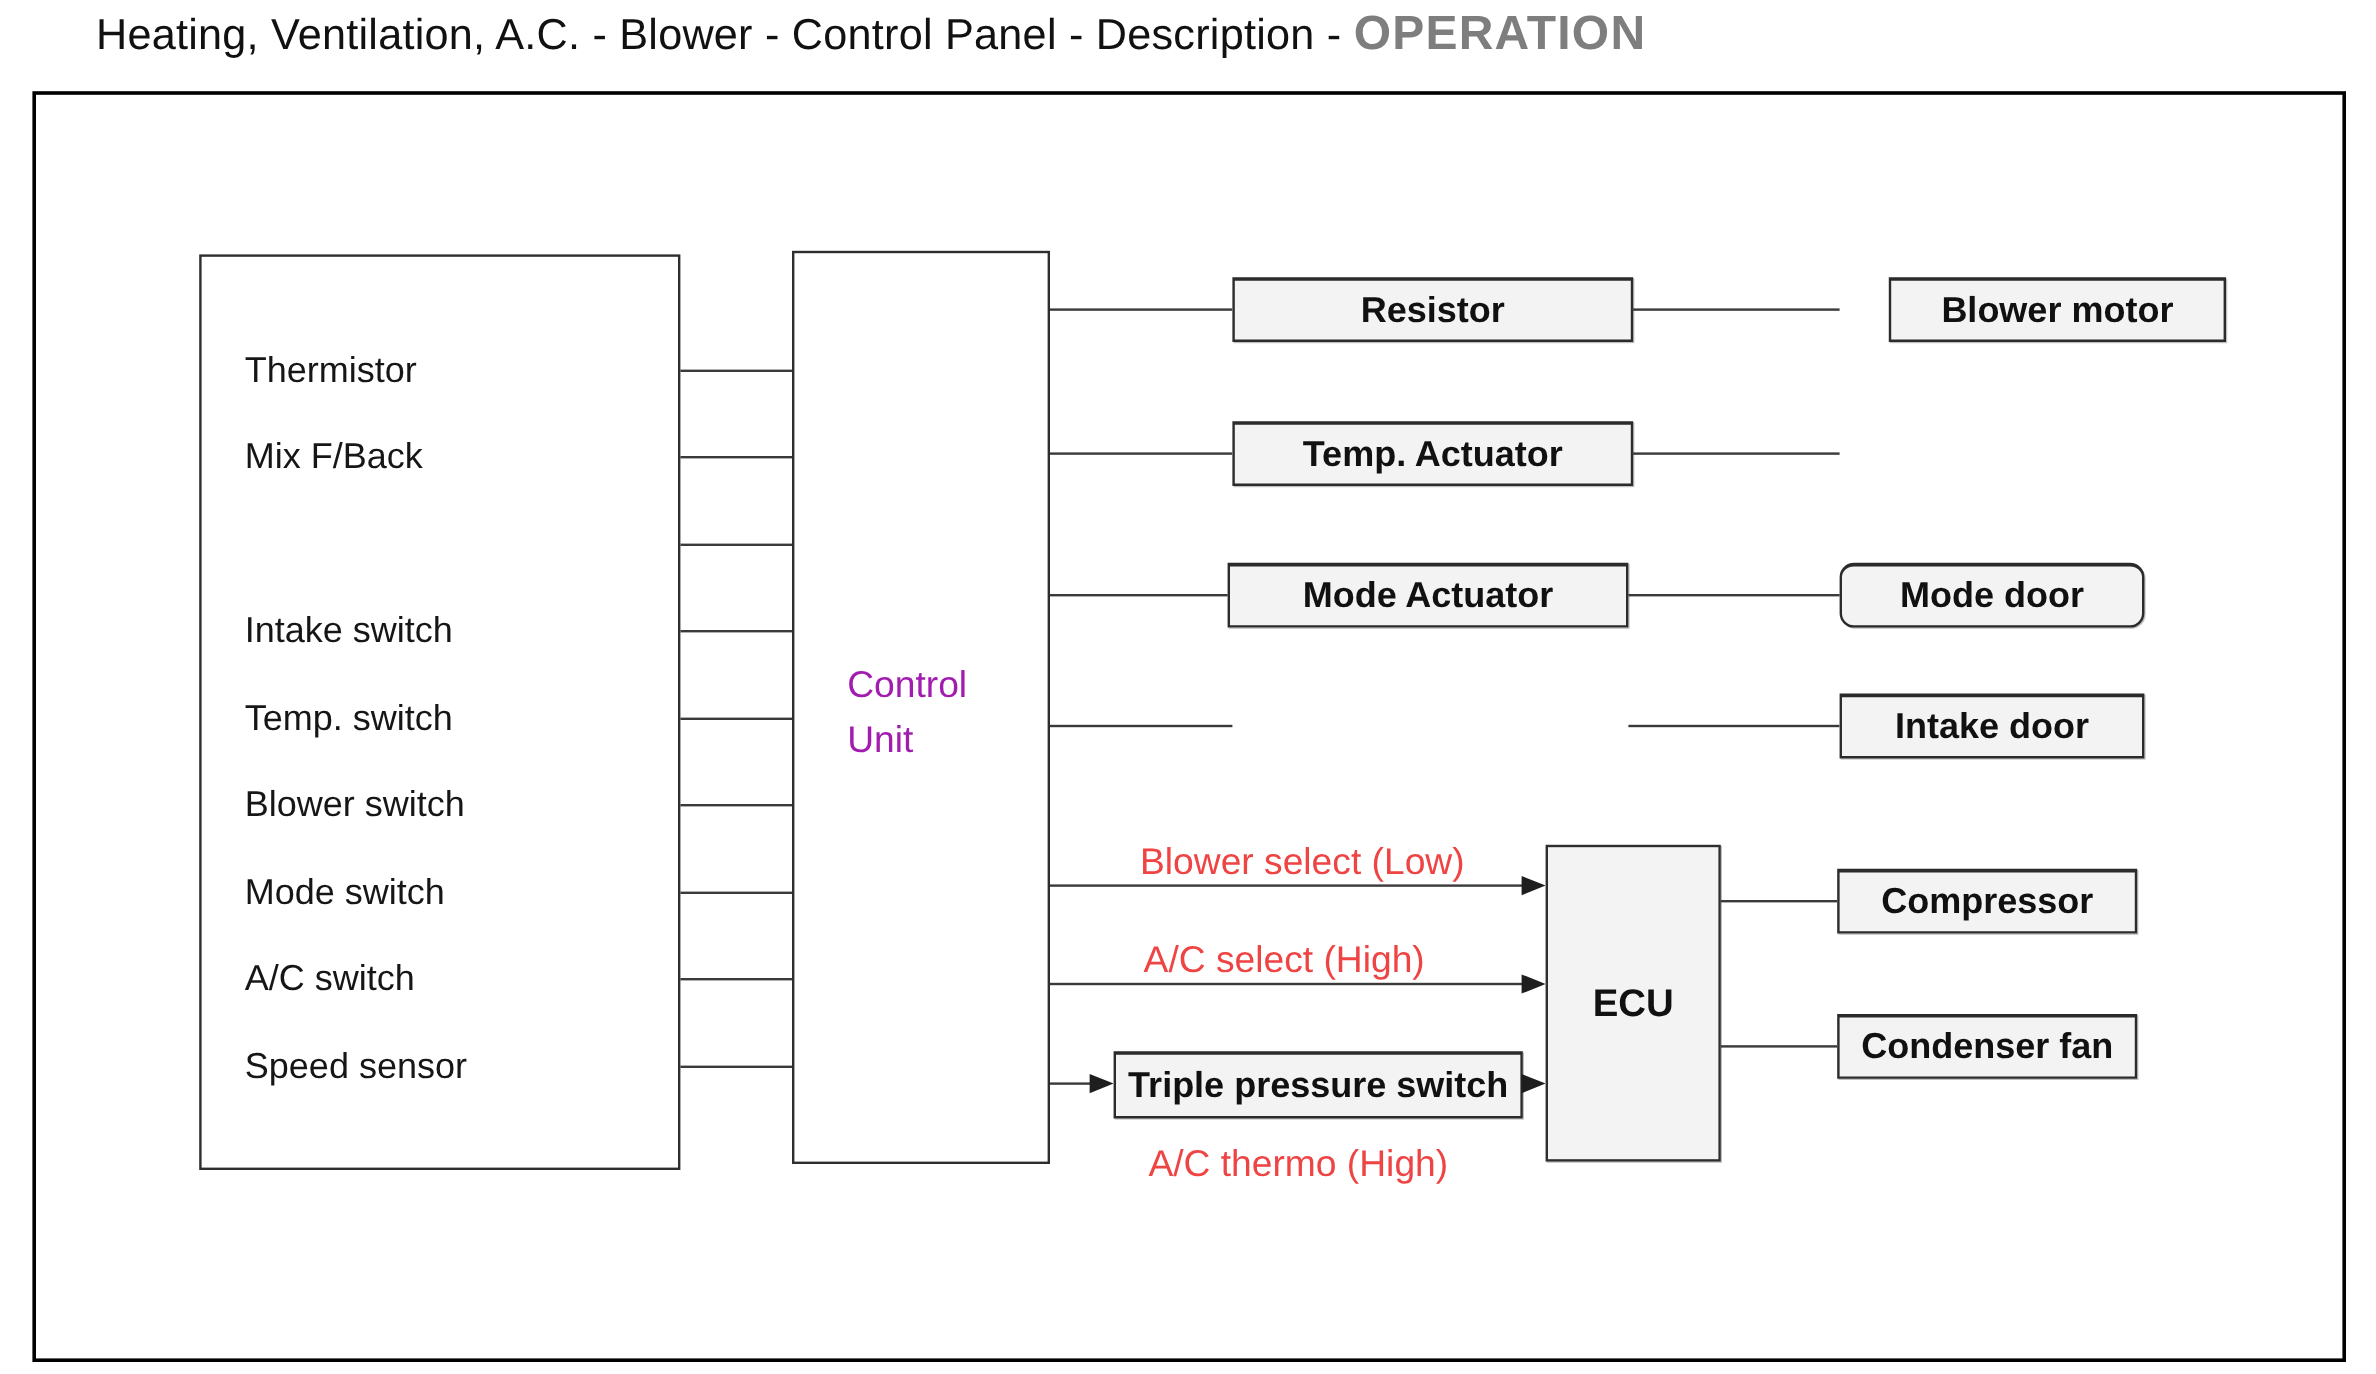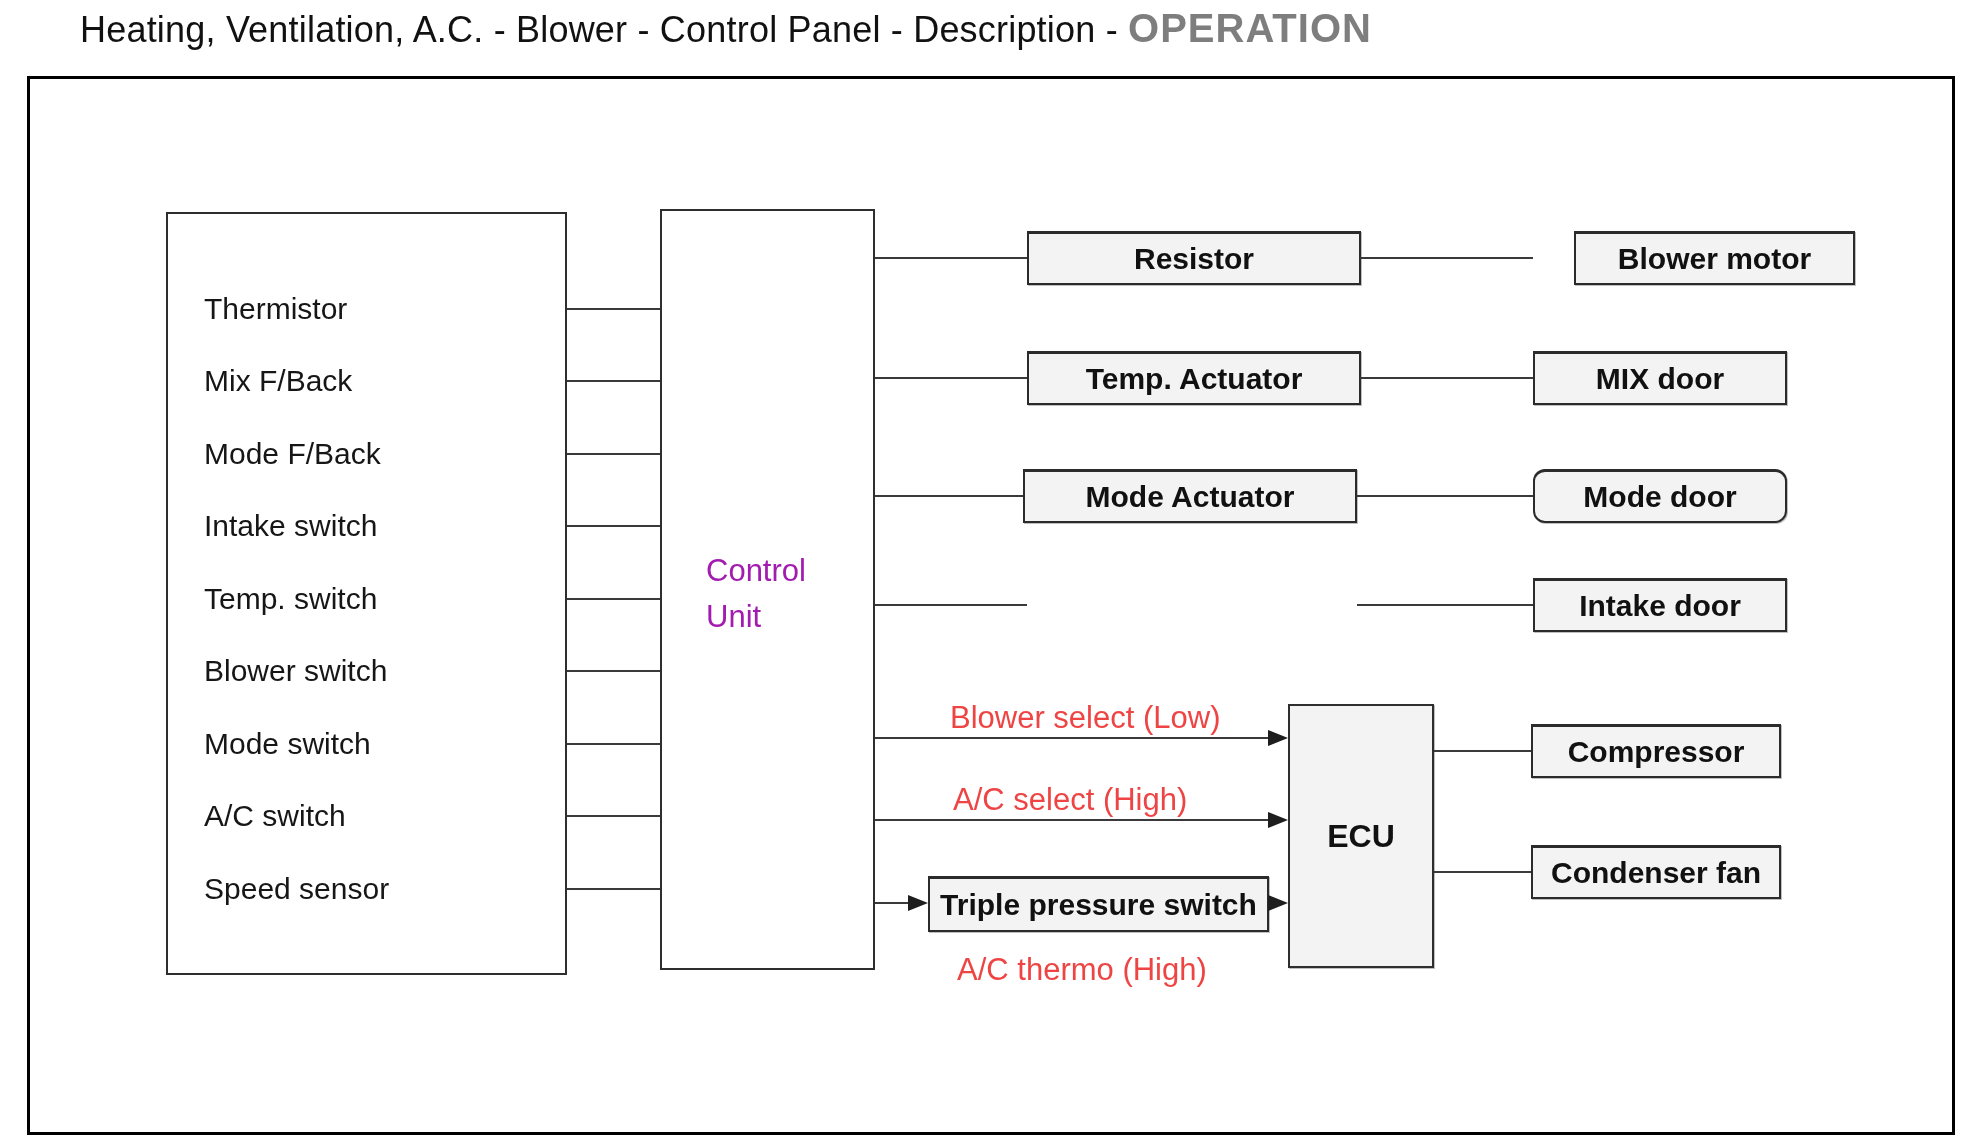--- a/index.html
+++ b/index.html
@@ -46,21 +46,20 @@
   <div class="title-row">
     <span class="t-prefix">Heating, Ventilation, A.C. - Blower - Control Panel - Description - </span><span class="t-emph">OPERATION</span>
   </div>
 
   <div class="frame"></div>
 
   <div class="panel" style="left:166px;top:212px;width:401px;height:763px;"></div>
 
   <div class="input-label" style="top:273px;">Thermistor</div>
   <div class="input-label" style="top:345px;">Mix F/Back</div>
-  <div class="input-label" style="top:418px;">Mode F/Back</div>
   <div class="input-label" style="top:490px;">Intake switch</div>
   <div class="input-label" style="top:563px;">Temp. switch</div>
   <div class="input-label" style="top:635px;text-align:right;">Blower switch</div>
   <div class="input-label" style="top:708px;">Mode switch</div>
   <div class="input-label" style="top:780px;">A/C switch</div>
   <div class="input-label" style="top:853px;">Speed sensor</div>
 
   <div class="hline" style="left:567px;top:308px;width:93px;"></div>
   <div class="hline" style="left:567px;top:380px;width:93px;"></div>
   <div class="hline" style="left:567px;top:453px;width:93px;"></div>
@@ -78,21 +77,20 @@
   </div>
 
   <div class="hline" style="left:875px;top:257px;width:152px;"></div>
   <div class="devbox" style="left:1027px;top:231px;width:334px;height:54px;">Resistor</div>
   <div class="hline" style="left:1360px;top:257px;width:173px;"></div>
   <div class="devbox" style="left:1533px;top:231px;width:281px;height:54px;margin-left:41px;">Blower motor</div>
 
   <div class="hline" style="left:875px;top:377px;width:152px;"></div>
   <div class="devbox" style="left:1027px;top:351px;width:334px;height:54px;">Temp. Actuator</div>
   <div class="hline" style="left:1360px;top:377px;width:173px;"></div>
-  <div class="devbox" style="left:1533px;top:351px;width:254px;height:54px;">MIX door</div>
 
   <div class="hline" style="left:875px;top:495px;width:152px;"></div>
   <div class="devbox" style="left:1023px;top:469px;width:334px;height:54px;">Mode Actuator</div>
   <div class="hline" style="left:1357px;top:495px;width:176px;"></div>
   <div class="devbox" style="left:1533px;top:469px;width:254px;height:54px;border-radius:12px;">Mode door</div>
 
   <div class="hline" style="left:875px;top:604px;width:152px;"></div>
   <div class="hline" style="left:1357px;top:604px;width:176px;"></div>
   <div class="devbox" style="left:1533px;top:578px;width:254px;height:54px;">Intake door</div>
 

